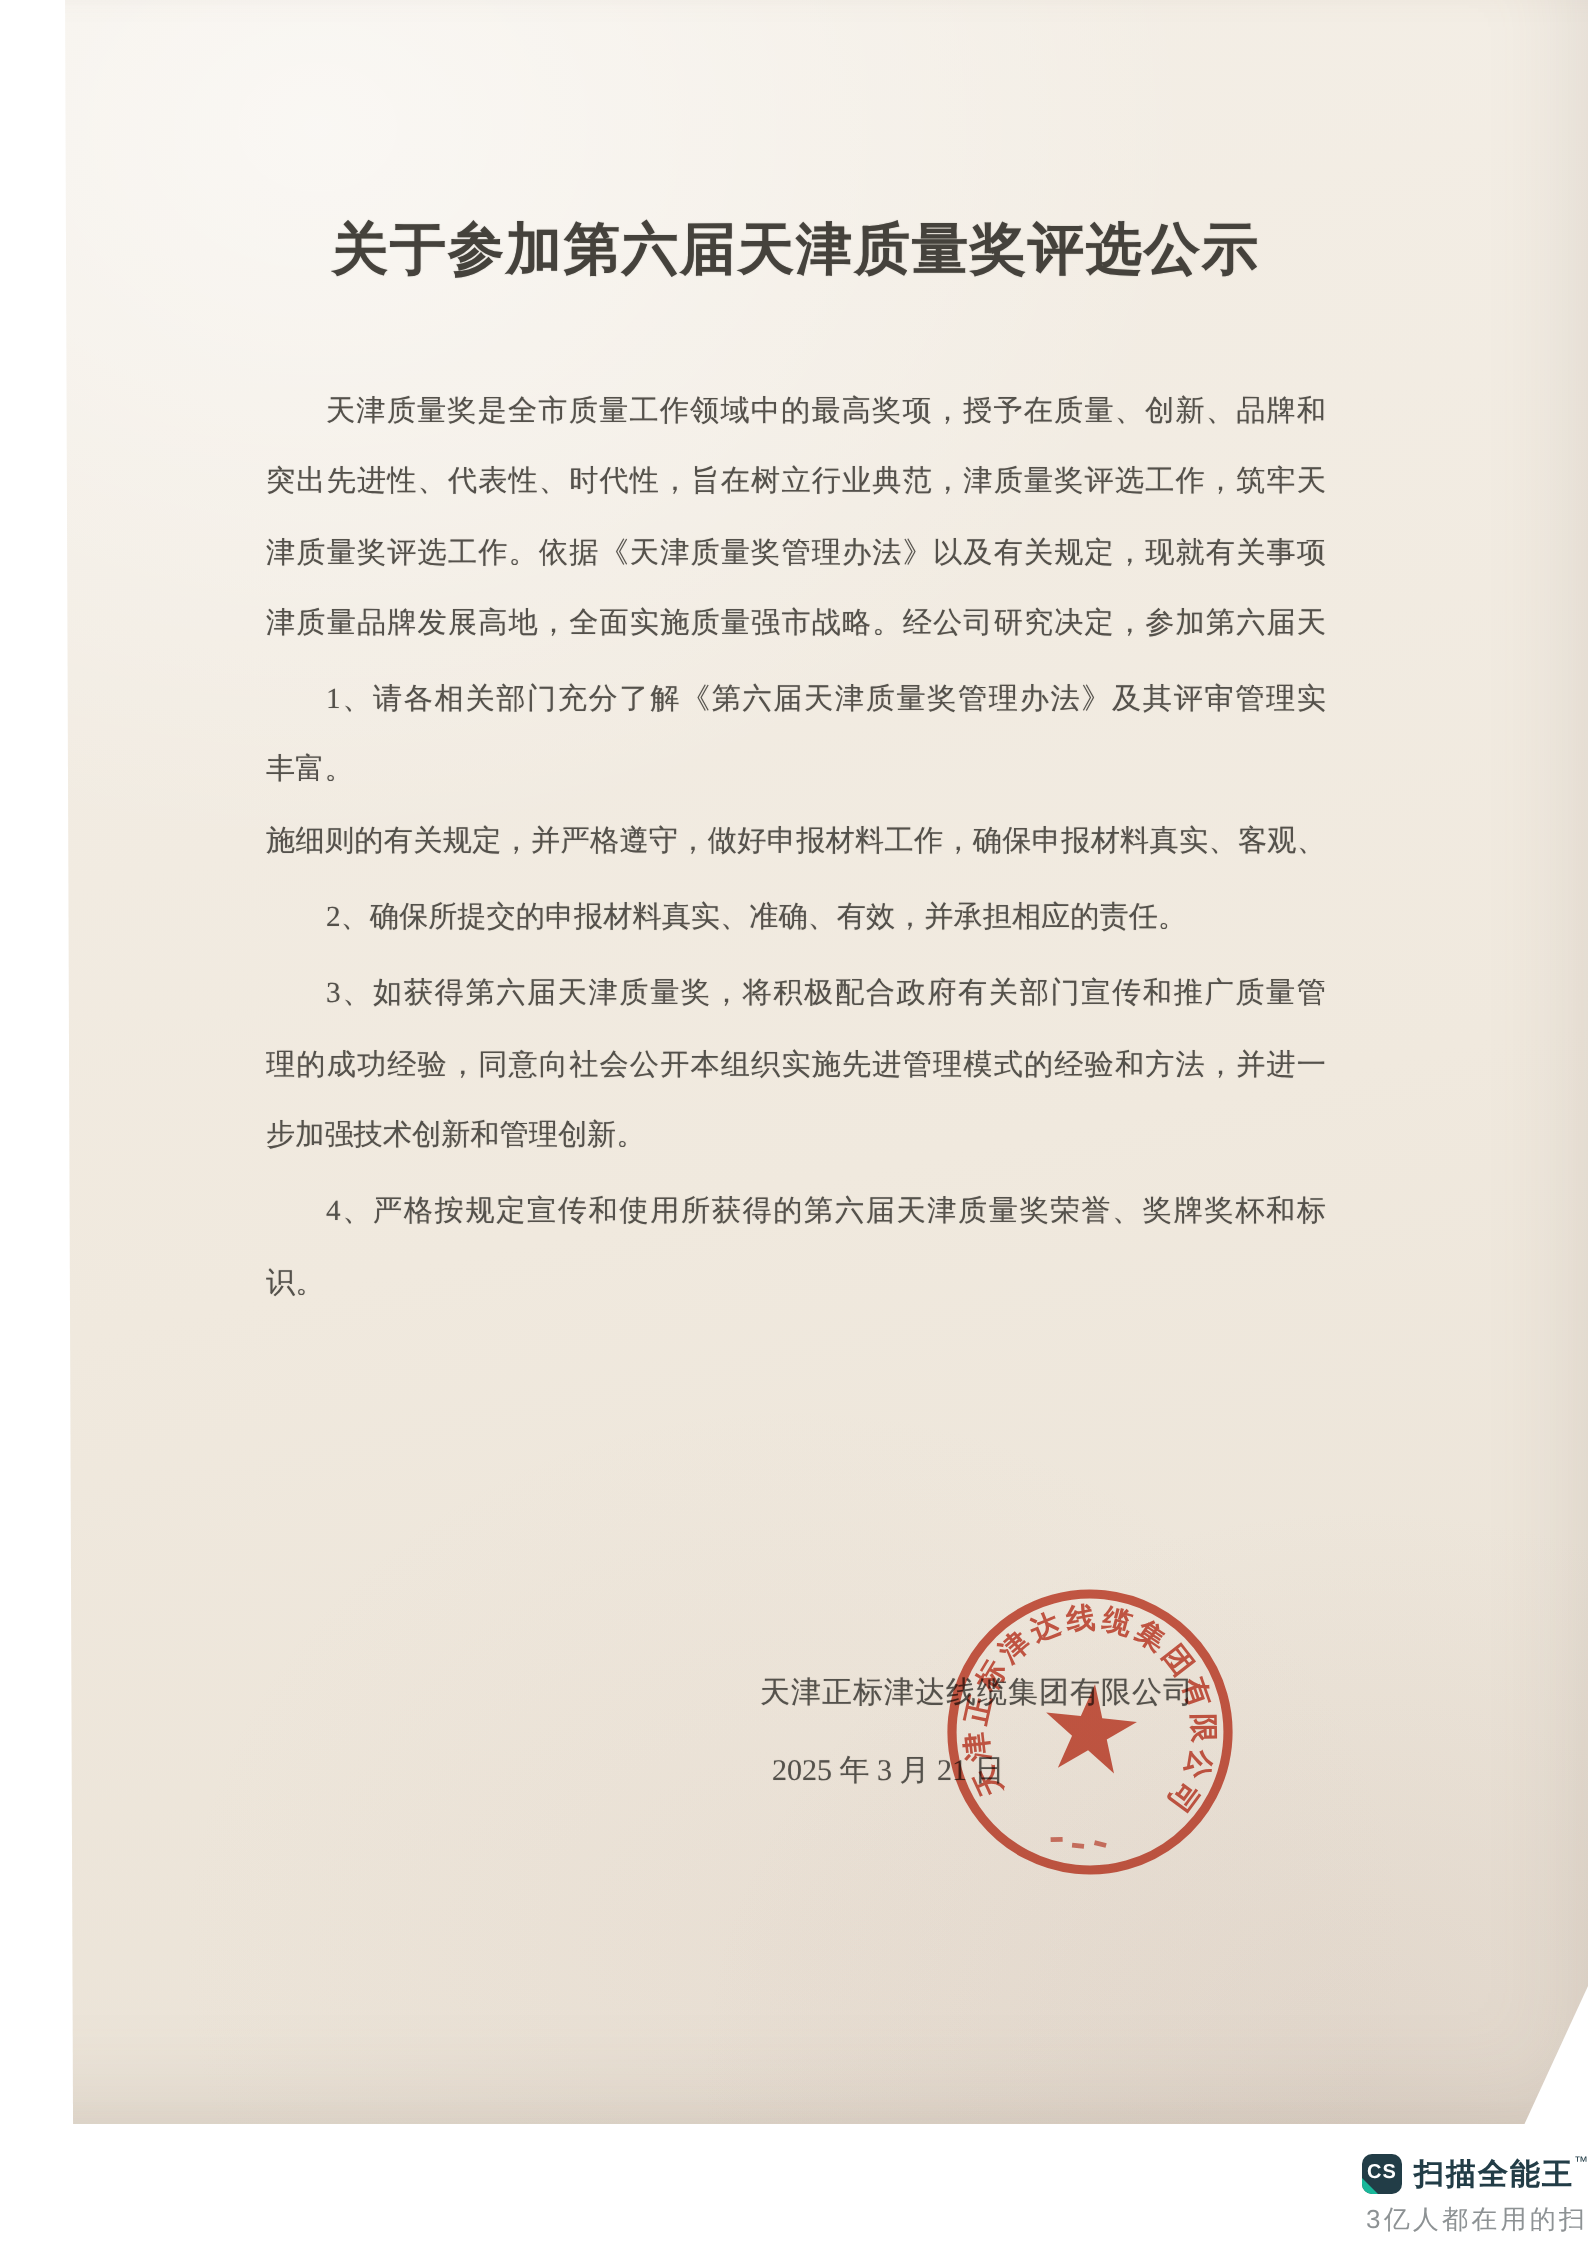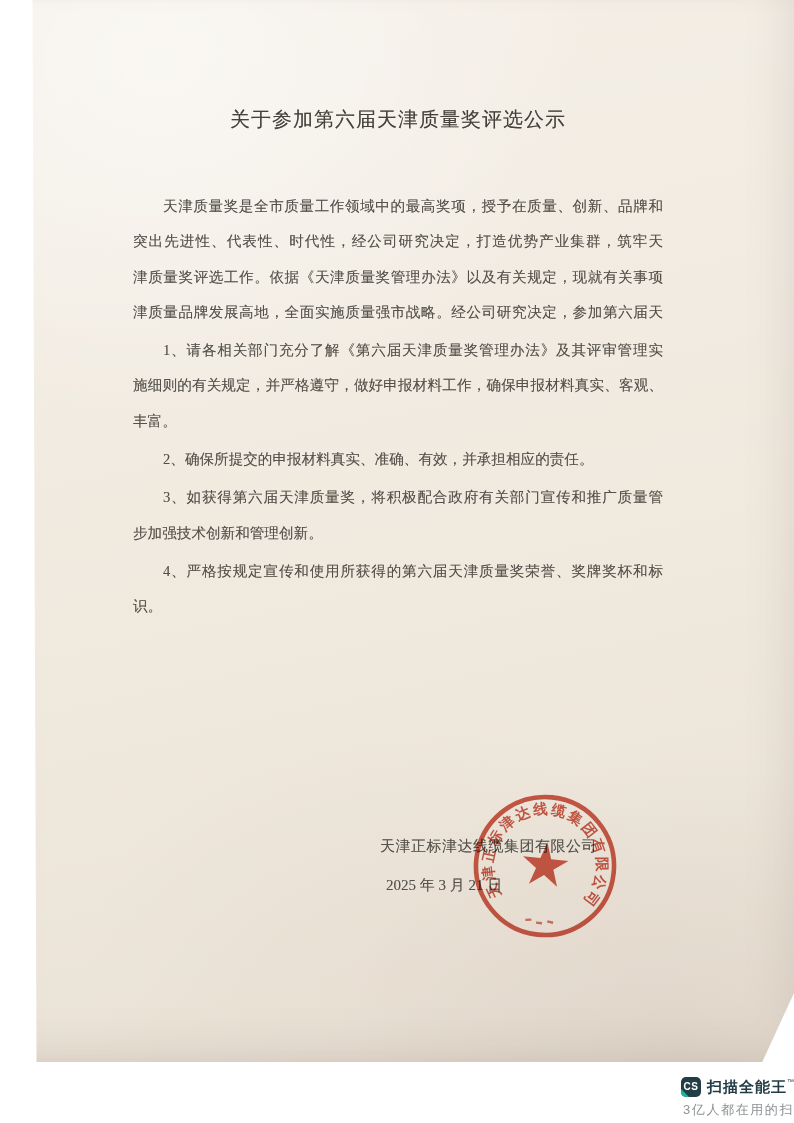--- a/index.html
+++ b/index.html
@@ -17,21 +17,21 @@
       radial-gradient(70% 45% at 86% 98%, rgba(188,166,156,0.20), rgba(188,166,156,0) 60%),
       radial-gradient(60% 40% at 50% 92%, rgba(205,180,170,0.10), rgba(205,180,170,0) 65%),
       linear-gradient(168deg,#f4efe7 0%, #f0e9de 55%, #e9e1d5 100%);
     box-shadow:
       inset 16px 0 26px -16px rgba(160,140,120,0.30),
       inset -20px -26px 48px -18px rgba(130,112,100,0.18);
   }
   
   .doc-title{
     position:absolute;left:133px;top:106px;width:530px;
-    text-align:center;font-size:20px;font-weight:normal;
+    text-align:center;font-size:28px;font-weight:bold;
     letter-spacing:1px;color:#45423c;
     text-shadow:0 0 0.6px rgba(69,66,60,0.45);
   }
   .doc-body{position:absolute;left:133px;top:189px;width:530px;}
   .line{
     font-size:14.6px;line-height:35.3px;height:35.3px;overflow:hidden;
     color:#54514b;text-shadow:0 0 0.5px rgba(84,81,75,0.40);
     text-align:left;
     font-family:Liberation Serif, serif;
   }
@@ -77,28 +77,29 @@
 </style>
 </head>
 <body>
 
 <div class="canvas">
 
   <div class="photo">
     <div class="doc-title">关于参加第六届天津质量奖评选公示</div>
     <div class="doc-body">
         <div class="line indent just">天津质量奖是全市质量工作领域中的最高奖项，授予在质量、创新、品牌和</div>
-        <div class="line just">突出先进性、代表性、时代性，经公司研究决定，打造优势产业集群，筑牢天</div>
+        <div class="line just">突出先进性、代表性、时代性，旨在树立行业典范，津质量奖评选工作，筑牢天</div>
         <div class="line just">津质量奖评选工作。依据《天津质量奖管理办法》以及有关规定，现就有关事项</div>
         <div class="line just">津质量品牌发展高地，全面实施质量强市战略。经公司研究决定，参加第六届天</div>
         <div class="line indent just gap">1、请各相关部门充分了解《第六届天津质量奖管理办法》及其评审管理实</div>
+        <div class="line">丰富。</div>
         <div class="line just">施细则的有关规定，并严格遵守，做好申报材料工作，确保申报材料真实、客观、</div>
-        <div class="line">丰富。</div>
         <div class="line indent gap">2、确保所提交的申报材料真实、准确、有效，并承担相应的责任。</div>
         <div class="line indent just gap">3、如获得第六届天津质量奖，将积极配合政府有关部门宣传和推广质量管</div>
+        <div class="line just">理的成功经验，同意向社会公开本组织实施先进管理模式的经验和方法，并进一</div>
         <div class="line">步加强技术创新和管理创新。</div>
         <div class="line indent just gap">4、严格按规定宣传和使用所获得的第六届天津质量奖荣誉、奖牌奖杯和标</div>
         <div class="line">识。</div>
       </div>
     <div class="sig-company">天津正标津达线缆集团有限公司</div>
     <div class="sig-date">2025 年 3 月 21 日</div>
 
     <svg class="stamp" viewBox="0 0 180 180" xmlns="http://www.w3.org/2000/svg">
       <defs>
         <path id="arcpath" d="M 50.2 123.4 A 52 52 0 1 1 129.8 123.4" fill="none"></path>

